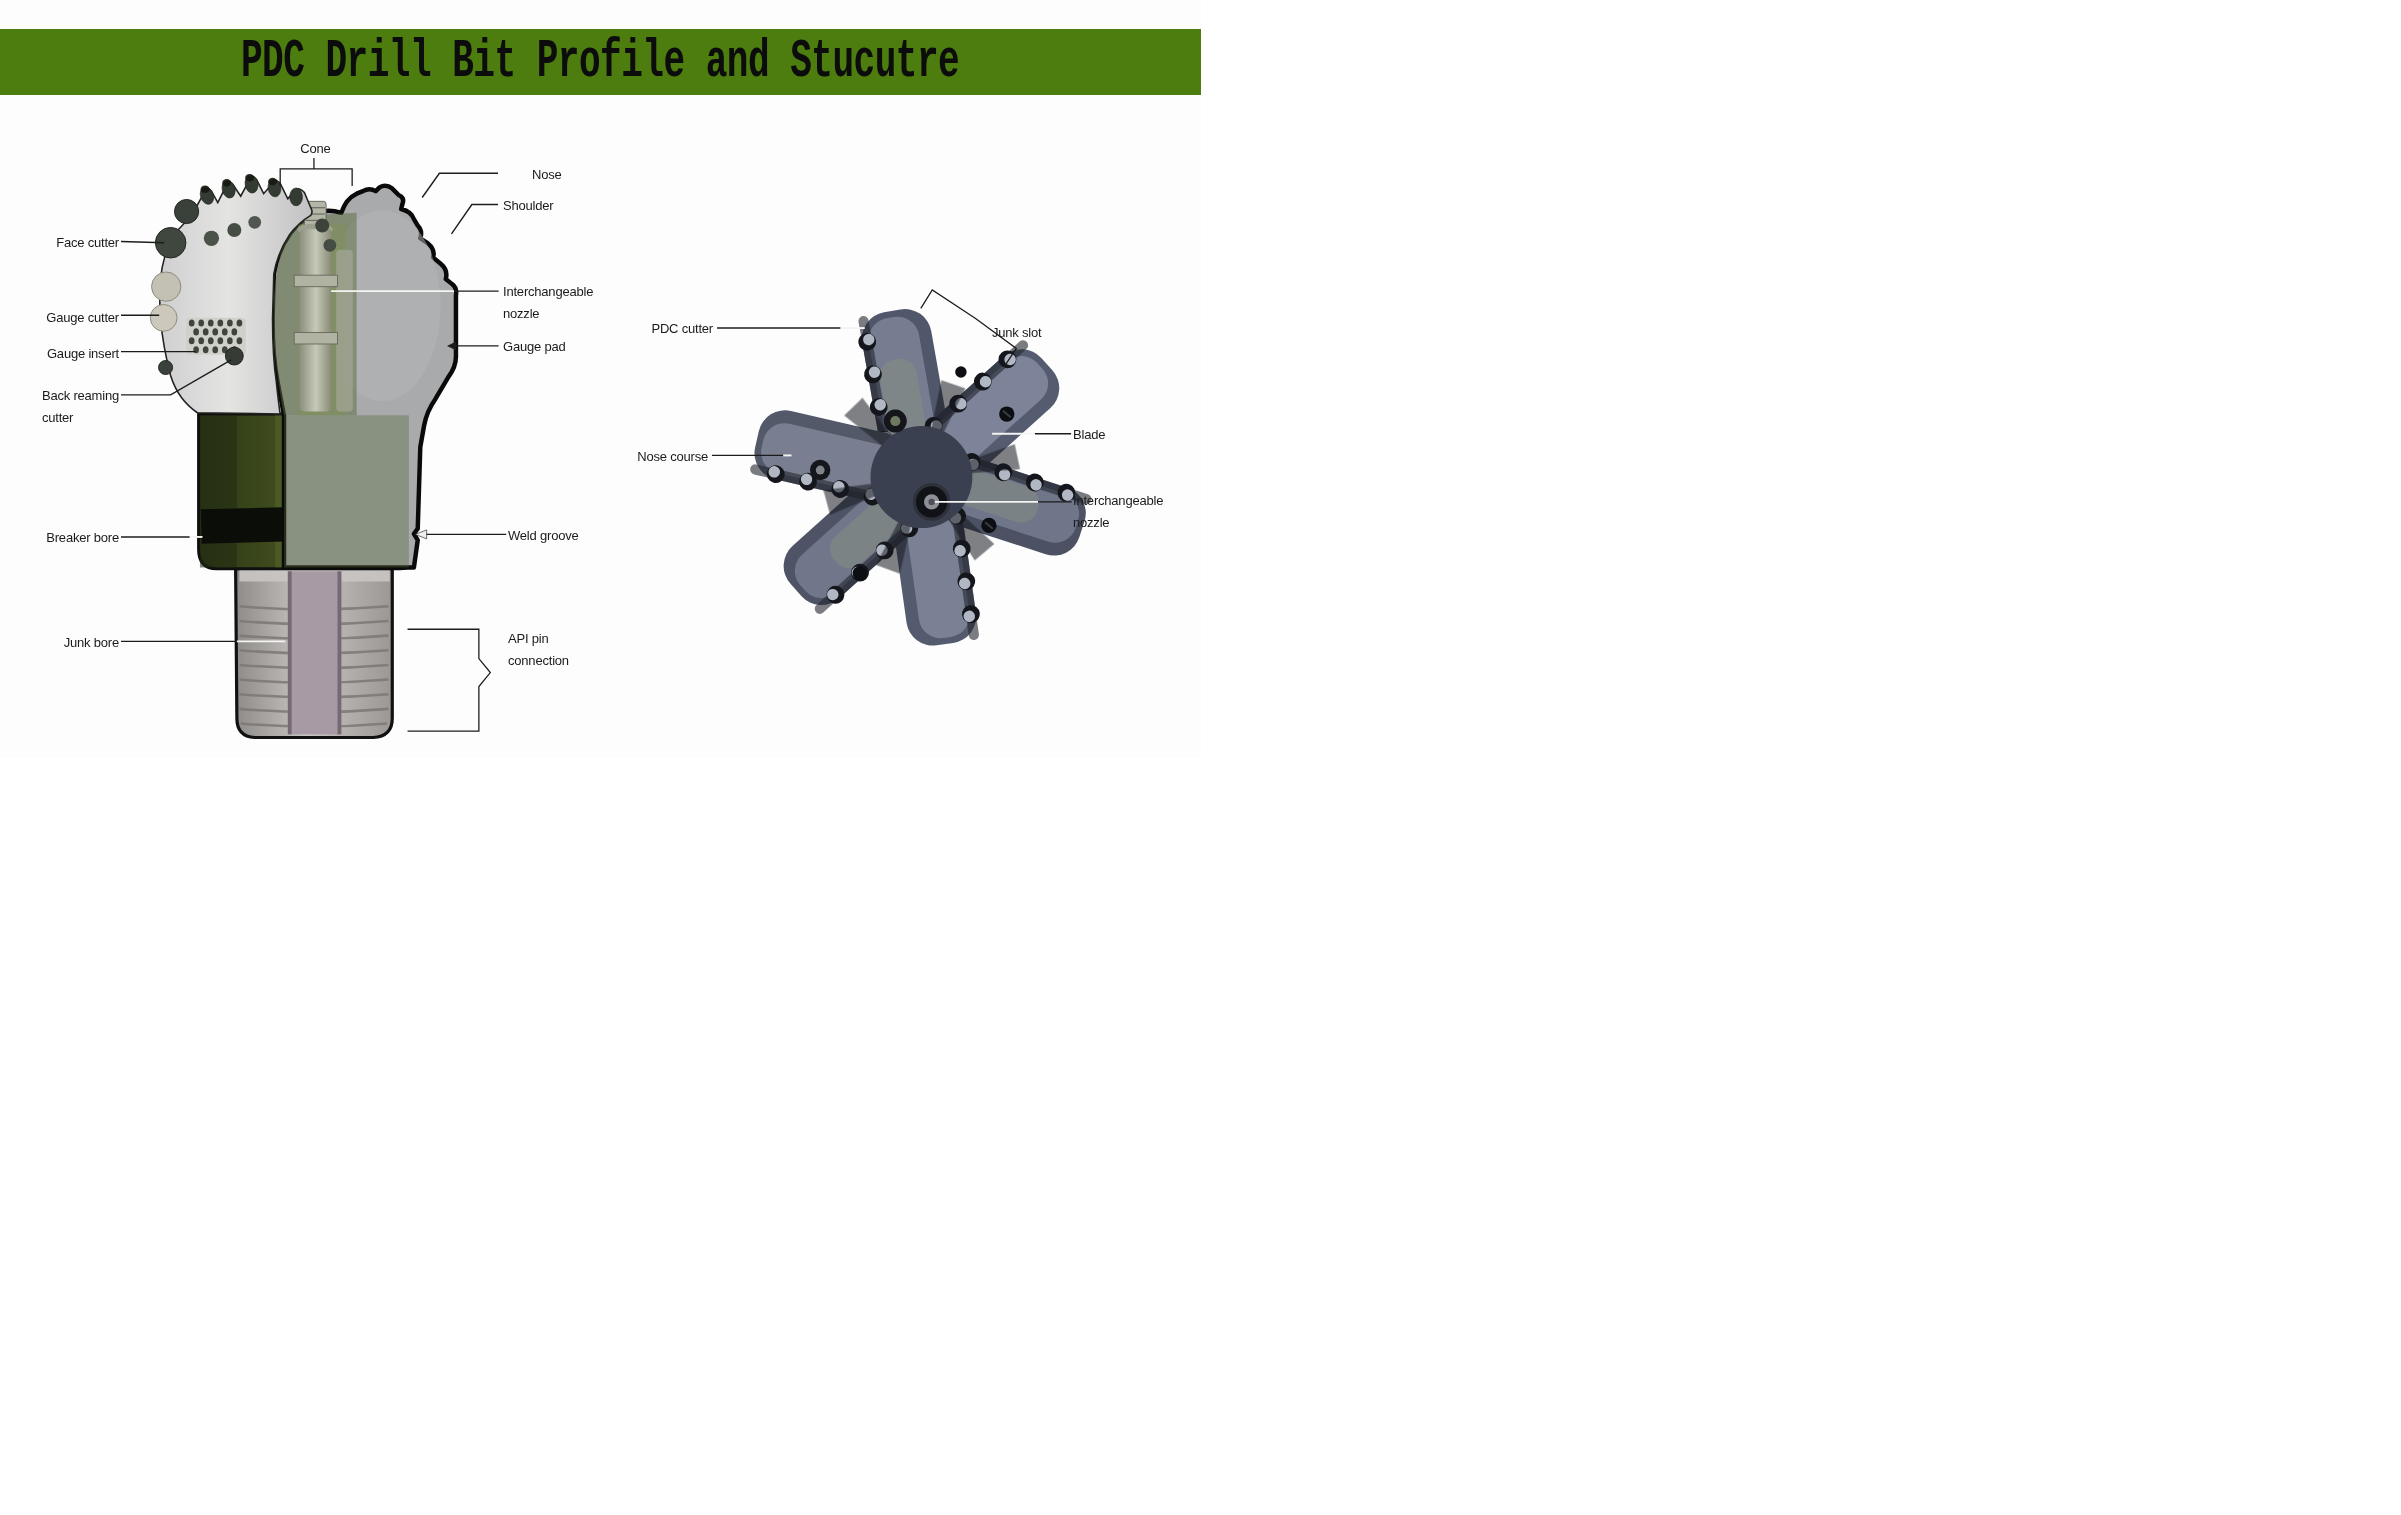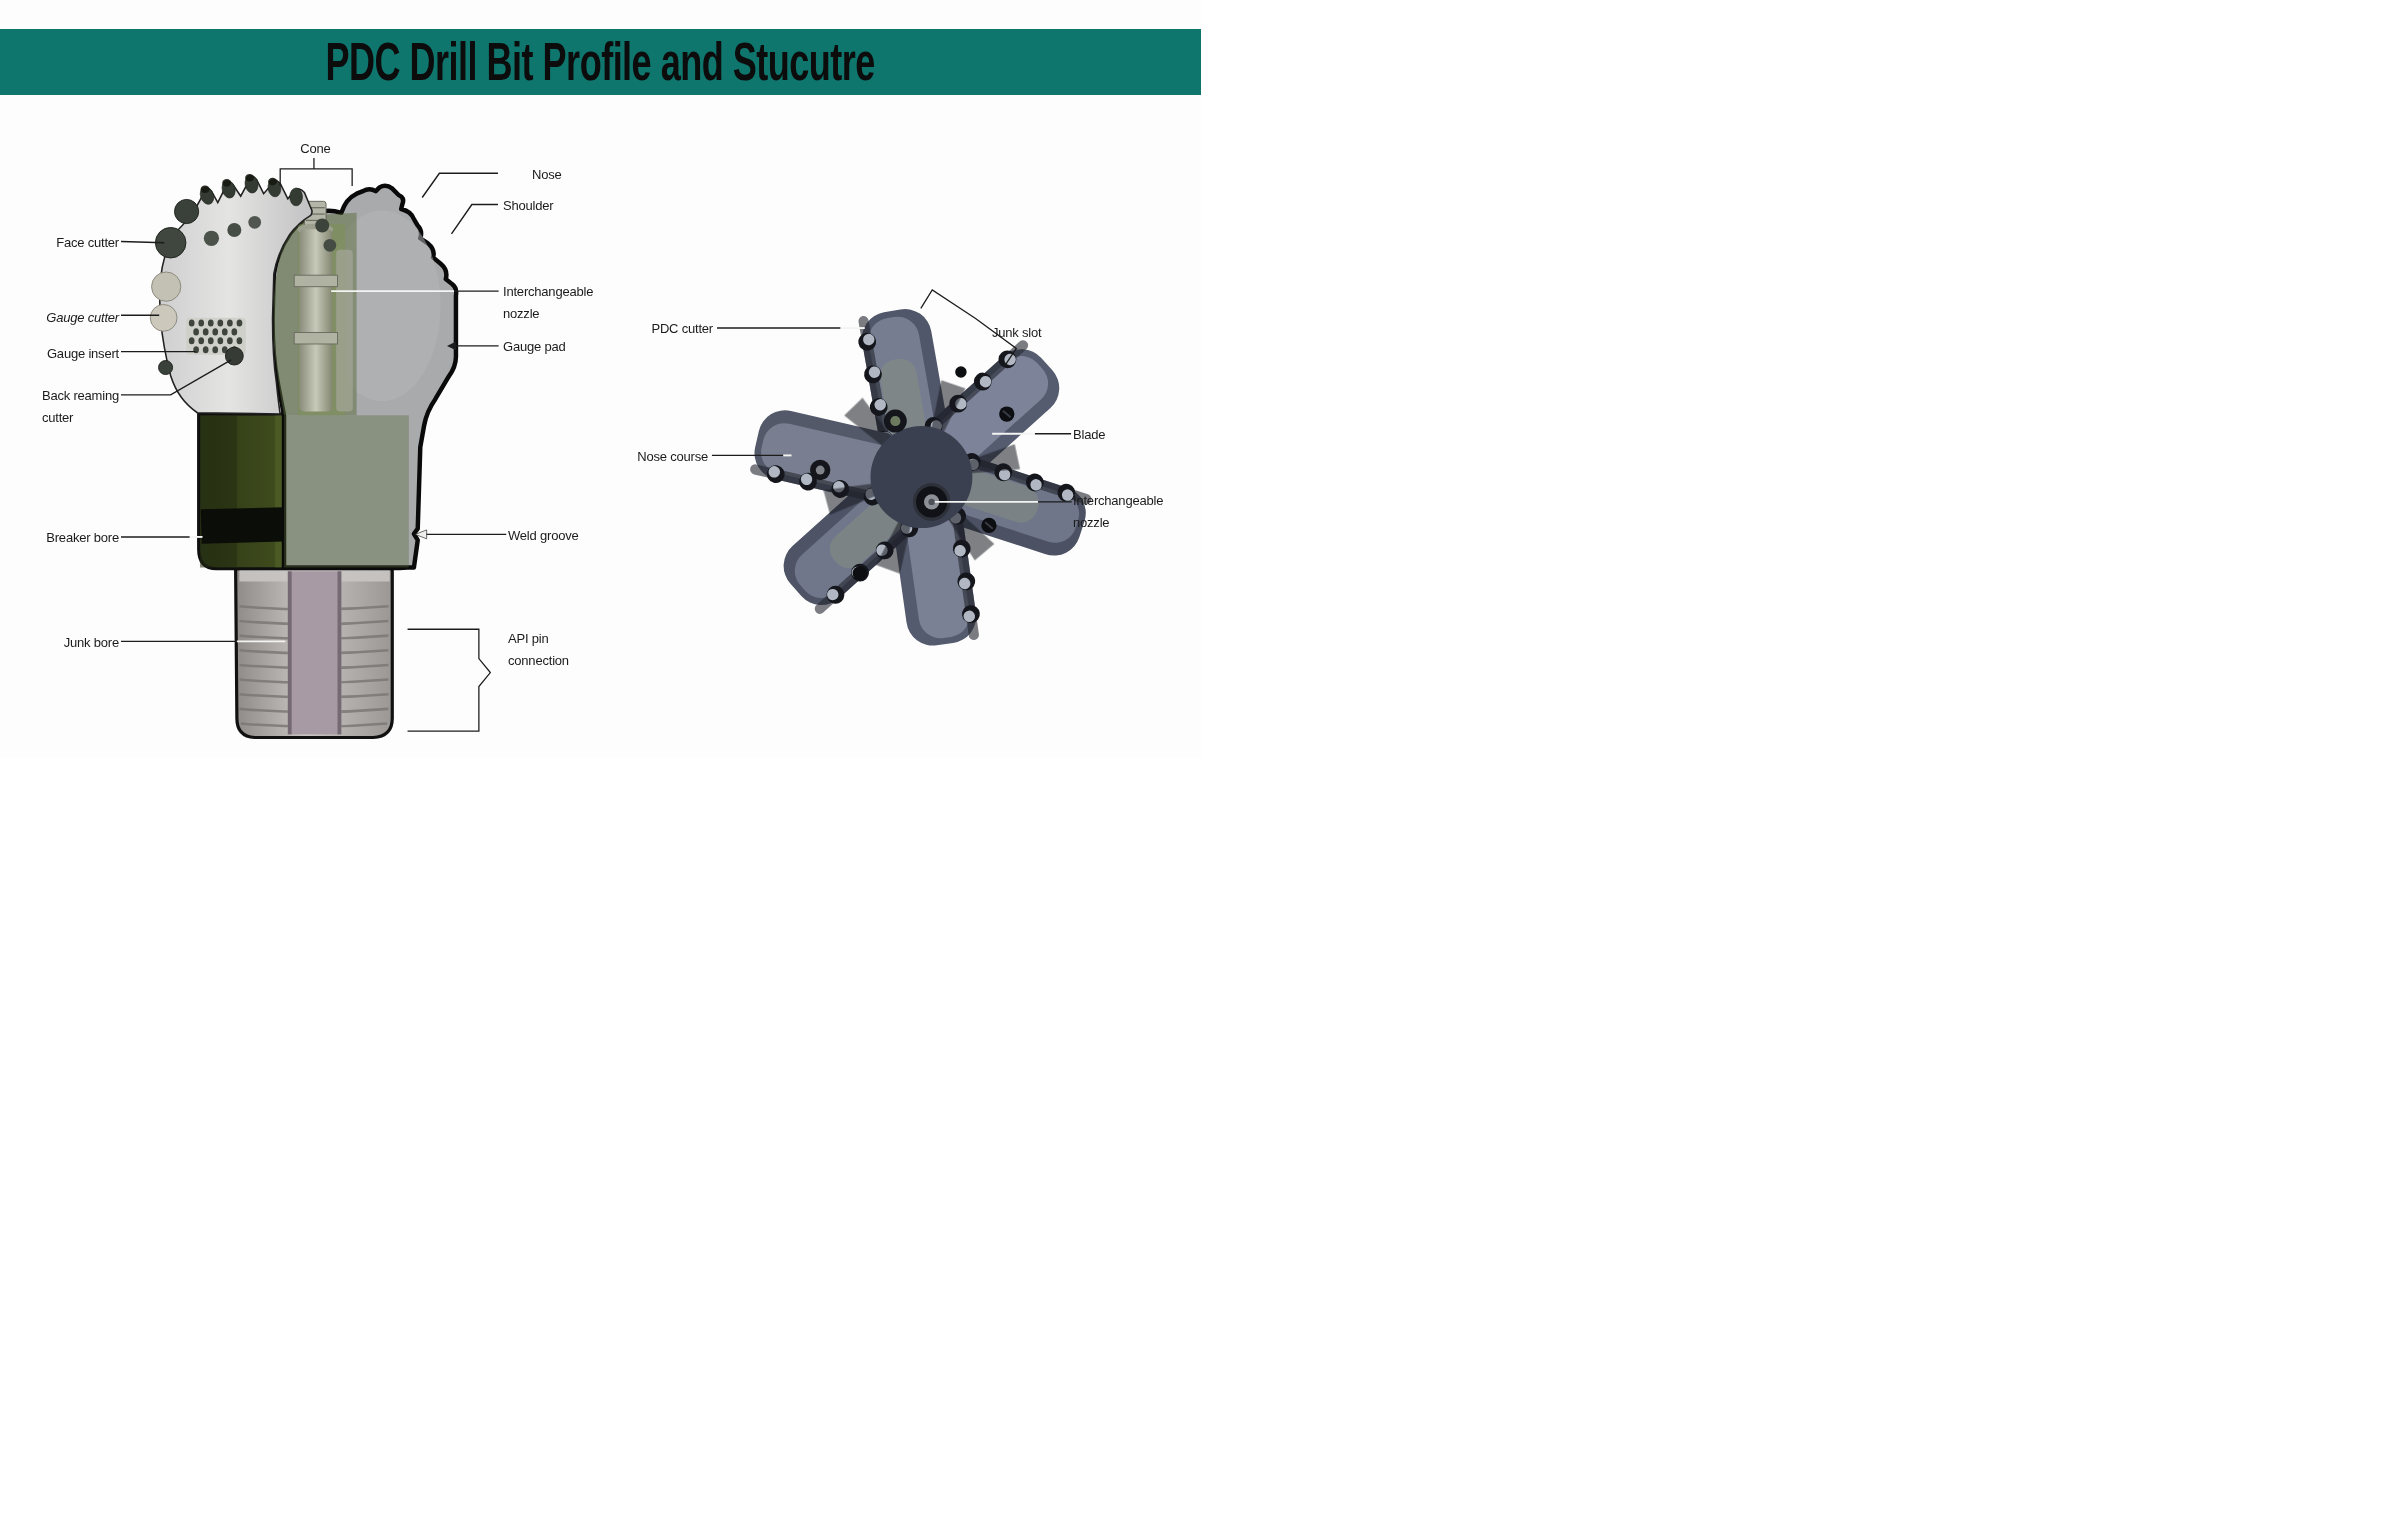--- a/index.html
+++ b/index.html
@@ -13,21 +13,21 @@
   .lbl{position:absolute;z-index:3;font-size:13px;line-height:21.6px;color:#1b1b1b;
        letter-spacing:-0.2px;white-space:pre-line;}
   .r{}
   .c{text-align:center;}
 </style>
 </head>
 <body>
 
 <div id="page">
 
-  <div class="banner" style="background:#0f766e;">
+  <div class="banner" style="background:#4d7c0f;font-family:Liberation Mono, monospace;">
     <div class="title">PDC Drill Bit Profile and Stucutre</div>
   </div>
 
   <svg class="diagram" width="1201" height="758" viewBox="0 0 1886 1190">
     <defs>
       <linearGradient id="bladeGrad" x1="0" y1="0" x2="1" y2="0">
         <stop offset="0" stop-color="#cfcfd1"></stop>
           <stop offset="0.45" stop-color="#e4e4e2"></stop>
           <stop offset="1" stop-color="#c2c2c4"></stop>
       </linearGradient>
@@ -324,21 +324,21 @@
       <path d="M1320,515 L1358,515"></path>
       <path d="M1230,715 L1243,715"></path>
       <path d="M1558,681 L1625,681"></path>
       <path d="M1468,788 L1630,788"></path>
     </g>
     <polygon points="702,543 716,536 716,550" fill="#1c1c1c"></polygon>
     <polygon points="652,839 670,832 670,846" fill="#efefed" stroke="#1c1c1c" stroke-width="1"></polygon>
   </svg>
 
   <div class="lbl r" style="right:1082px;top:232px;">Face cutter</div>
-  <div class="lbl r" style="right:1082px;top:307px;font-style:italic;">Gauge cutter</div>
+  <div class="lbl r" style="right:1082px;top:307px;">Gauge cutter</div>
   <div class="lbl r" style="right:1082px;top:343px;">Gauge insert</div>
   <div class="lbl r" style="right:1082px;top:385px;">Back reaming
 cutter</div>
   <div class="lbl r" style="right:1082px;top:527px;">Breaker bore</div>
   <div class="lbl r" style="right:1082px;top:632px;">Junk bore</div>
   <div class="lbl c" style="left:286px;top:138px;width:59px;">Cone</div>
   <div class="lbl" style="left:532px;top:164px;">Nose</div>
   <div class="lbl" style="left:503px;top:195px;">Shoulder</div>
   <div class="lbl" style="left:503px;top:281px;">Interchangeable
 nozzle</div>

